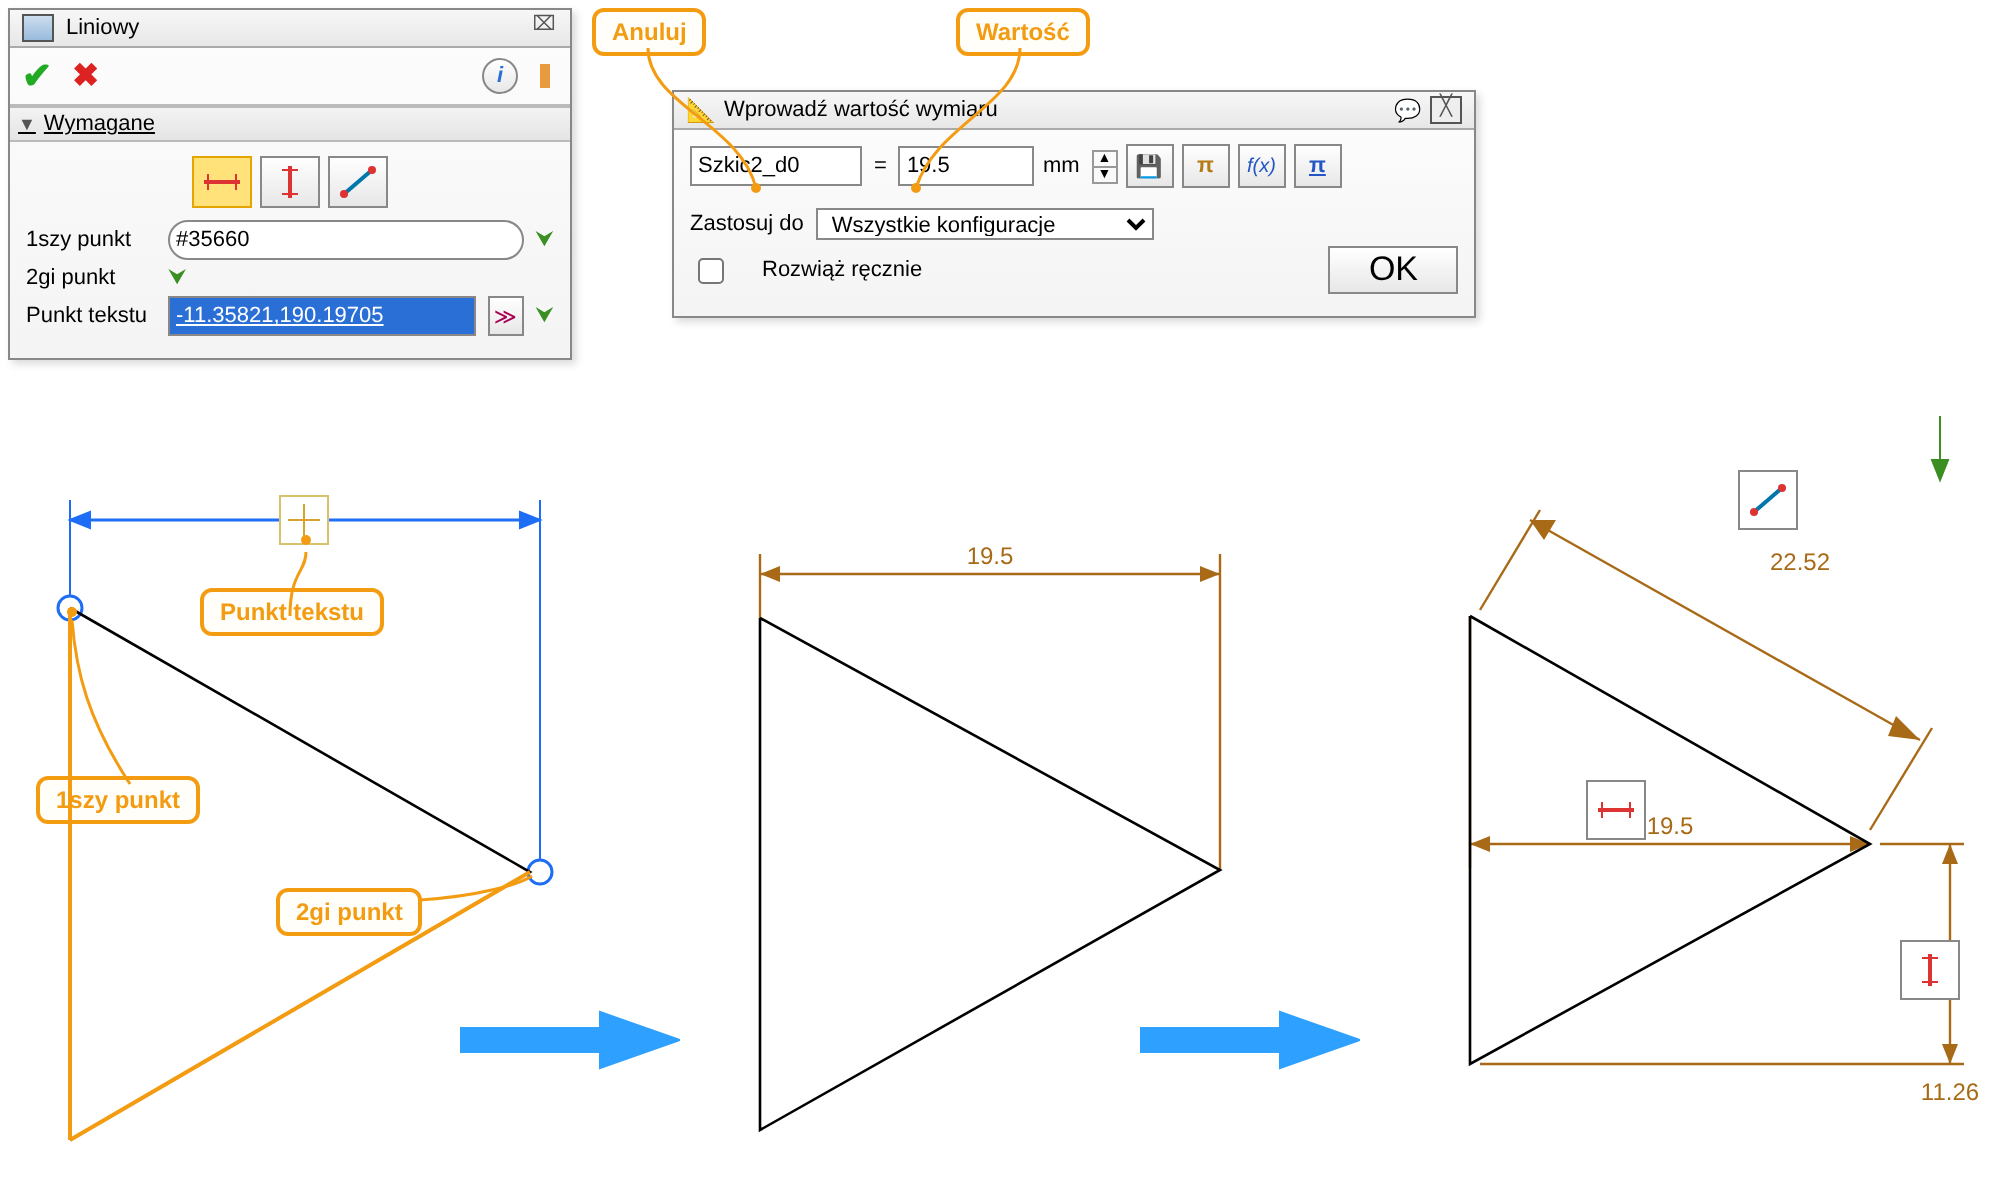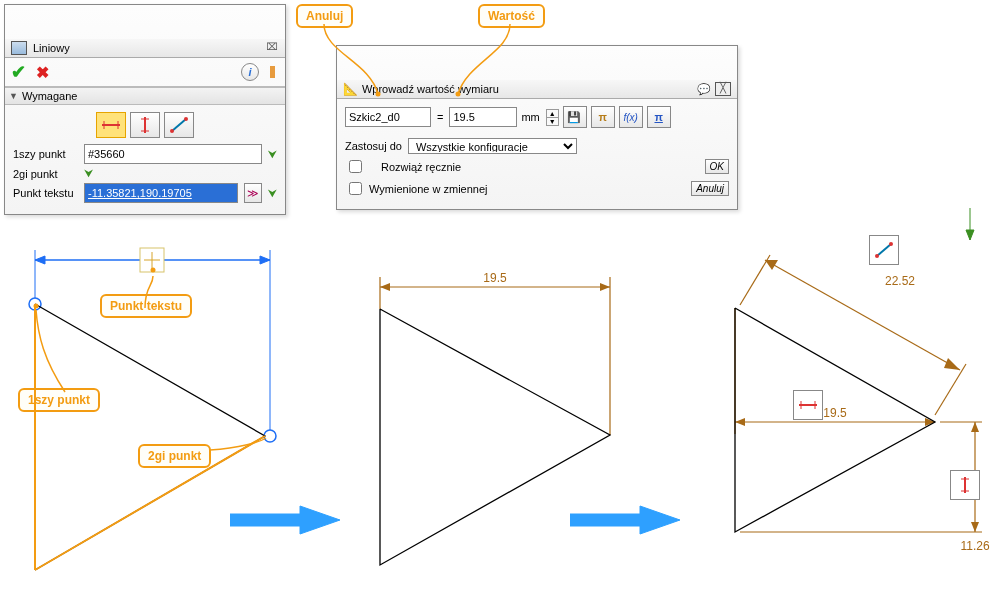--- a/index.html
+++ b/index.html
@@ -17,21 +17,20 @@
     position: absolute;
     border: 1px solid #888;
     background: linear-gradient(#fdfdfd,#f4f4f4);
     box-shadow: 2px 2px 4px rgba(0,0,0,.15);
   }
   .titlebar {
     display:flex; align-items:center; padding:2px 6px;
     background:linear-gradient(#f7f7f7,#e7e7e7);
     border-bottom:1px solid #aaa;
     font-size:11px;
-    margin-top:34px;
   }
   .titlebar .win-icon { width:14px; height:12px;
     border:1px solid #555; margin-right:6px;
     background:linear-gradient(#cde,#9bd);
   }
   .titlebar .spacer{flex:1}
   .titlebar .x {
     width:14px;height:12px;text-align:center;
     border:1px solid #555;line-height:10px;font-size:10px;
     cursor:pointer;color:#555;background:#eee;
@@ -44,25 +43,25 @@
     border:1px solid #888;background:#fff;padding:1px 3px;
     height:16px;
   }
   .tbtn{
     width:22px;height:20px;border:1px solid #888;
     background:linear-gradient(#fff,#e7e7e7);
     display:flex;align-items:center;justify-content:center;
     cursor:pointer; font-size:11px;
   }
   .wide-btn{ border:1px solid #888; background:linear-gradient(#fff,#e7e7e7);
-    padding:1px 4px; cursor:pointer;font-size:10px;font-style:italic;}
+    padding:1px 19px; cursor:pointer;font-size:17px;}
   .section-hdr{
     background:linear-gradient(#f3f3f3,#e4e4e4);
     border:1px solid #bbb;border-left:none;border-right:none;
-    padding:2px 4px;font-size:11px;display:flex;align-items:center;
+    padding:2px 4px;font-size:11px;display:flex;align-items:center;text-decoration:underline;
   }
   .section-hdr::before{content:"▼";font-size:9px;margin-right:4px;color:#555}
   .ok-x{display:flex;gap:10px;align-items:center;padding:3px 6px}
   .ok-x .ok{color:#2a2;font-size:18px;font-weight:bold;cursor:pointer}
   .ok-x .no{color:#d22;font-size:16px;font-weight:bold;cursor:pointer}
 
   
   .callout{
     position:absolute;border:2px solid #f39c12;border-radius:6px;
     background:#fffef8;padding:3px 8px;font-size:12px;color:#f39c12;
@@ -137,21 +136,21 @@
         <svg width="20" height="18">
             <line x1="3" y1="15" x2="17" y2="3" stroke="#07a" stroke-width="2"></line>
             <circle cx="3" cy="15" r="2" fill="#d33"></circle>
             <circle cx="17" cy="3" r="2" fill="#d33"></circle>
           </svg>
       </div>
     </div>
 
     <div class="row">
       <span class="label" style="width:65px">1szy punkt</span>
-      <input type="text" style="flex: 1 1 0%;" value="#35660">
+      <input type="text" style="flex: 1 1 0%; border-radius: 10px;" value="#35660">
       <span style="color:#3a8f22;cursor:pointer">⮟</span>
     </div>
     <div class="row">
       <span class="label" style="width:65px">2gi punkt</span>
       <span style="color:#3a8f22;cursor:pointer">⮟</span>
     </div>
     <div class="row">
       <span class="label" style="width:65px">Punkt tekstu</span>
       <input type="text" style="flex: 1 1 0%; background: rgb(42, 111, 214); color: rgb(255, 255, 255); text-decoration: underline;" value="-11.35821,190.19705">
       <span class="tbtn" style="width:16px;height:18px;color:#a05">≫</span>
@@ -191,27 +190,20 @@
       </select>
     </div>
 
     <div class="row" style="justify-content:space-between">
       <label style="display:flex;align-items:center;gap:16px">
         <input type="checkbox" style=""> 
           <span>Rozwiąż ręcznie</span>
       </label>
       <div class="wide-btn">OK</div>
     </div>
-    <div class="row" style="justify-content:space-between">
-      <label style="display:flex;align-items:center;gap:4px">
-        <input type="checkbox" style=""> 
-          <span>Wymienione w zmiennej</span>
-      </label>
-      <div class="wide-btn">Anuluj</div>
-    </div>
   </div>
 </div>
 
 <div class="callout" style="left:296px;top:4px">Anuluj</div>
 <div class="callout" style="left:478px;top:4px">Wartość</div>
 <svg style="position:absolute;left:300px;top:22px;width:260px;height:80px;pointer-events:none">
   <path class="callout-line" d="M24,2 C24,30 70,40 78,72"></path>
   <circle cx="78" cy="72" r="2.5" fill="#f39c12"></circle>
   <path class="callout-line" d="M210,2 C210,30 168,40 158,72"></path>
   <circle cx="158" cy="72" r="2.5" fill="#f39c12"></circle>

